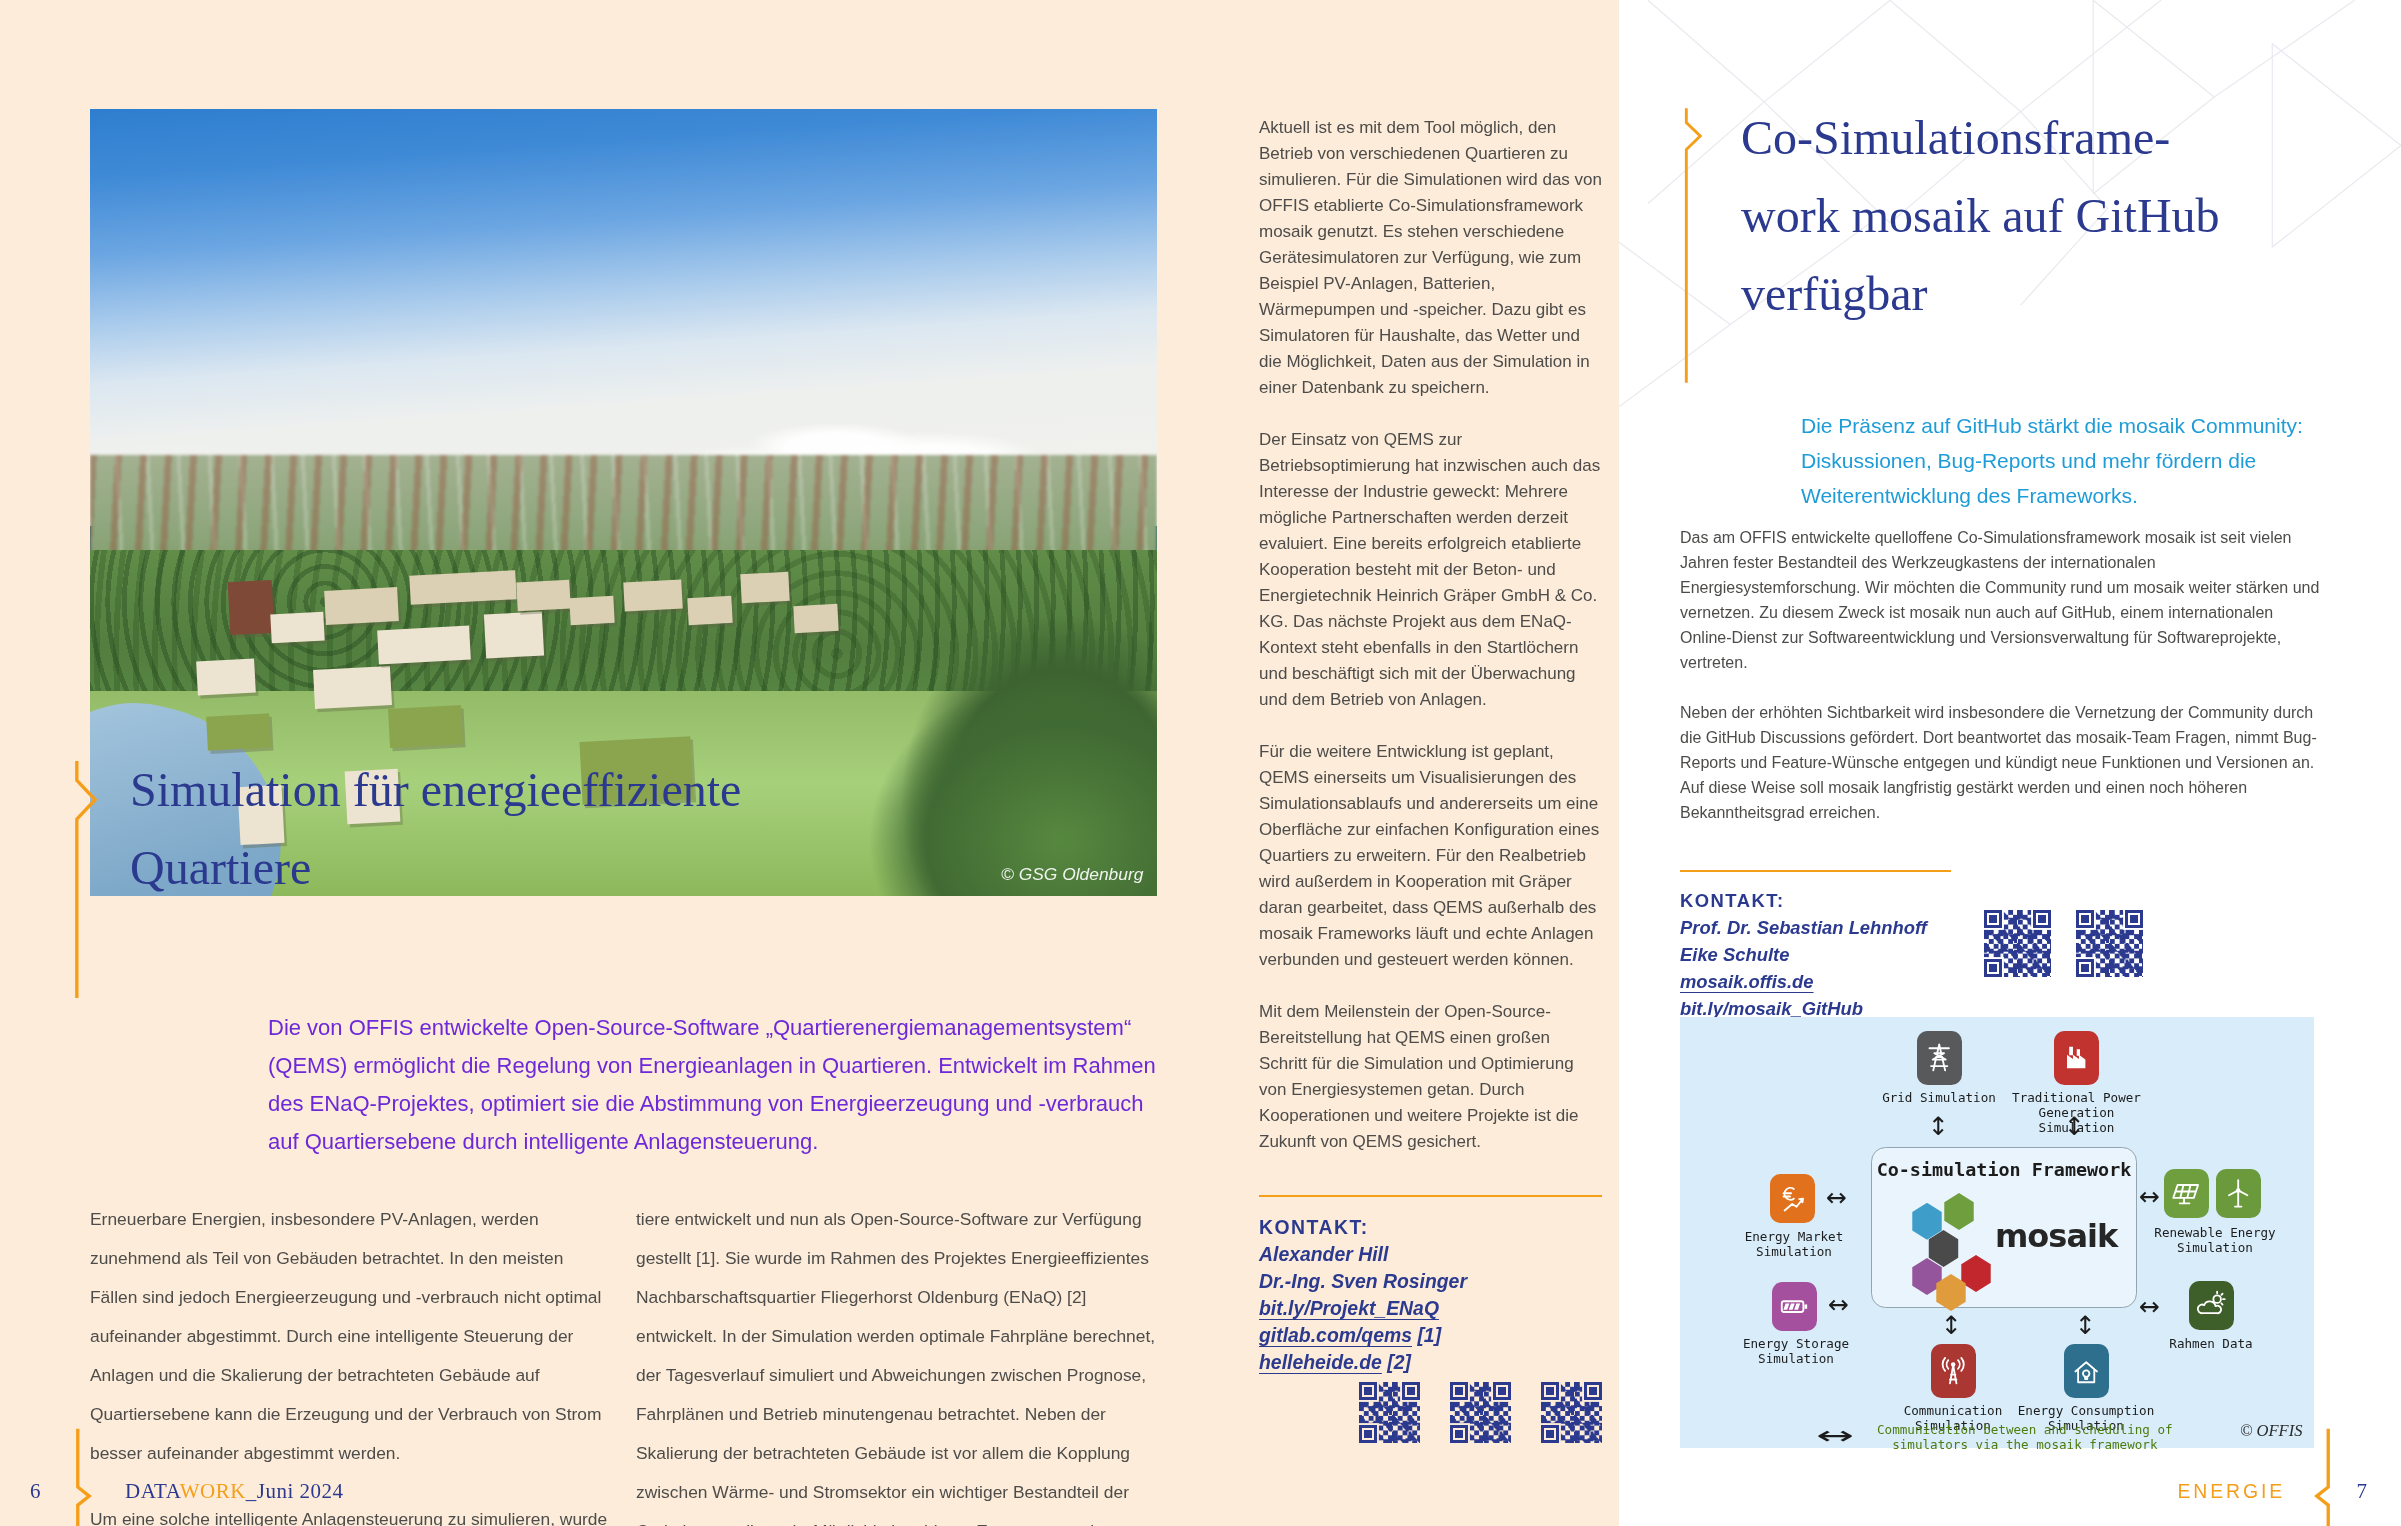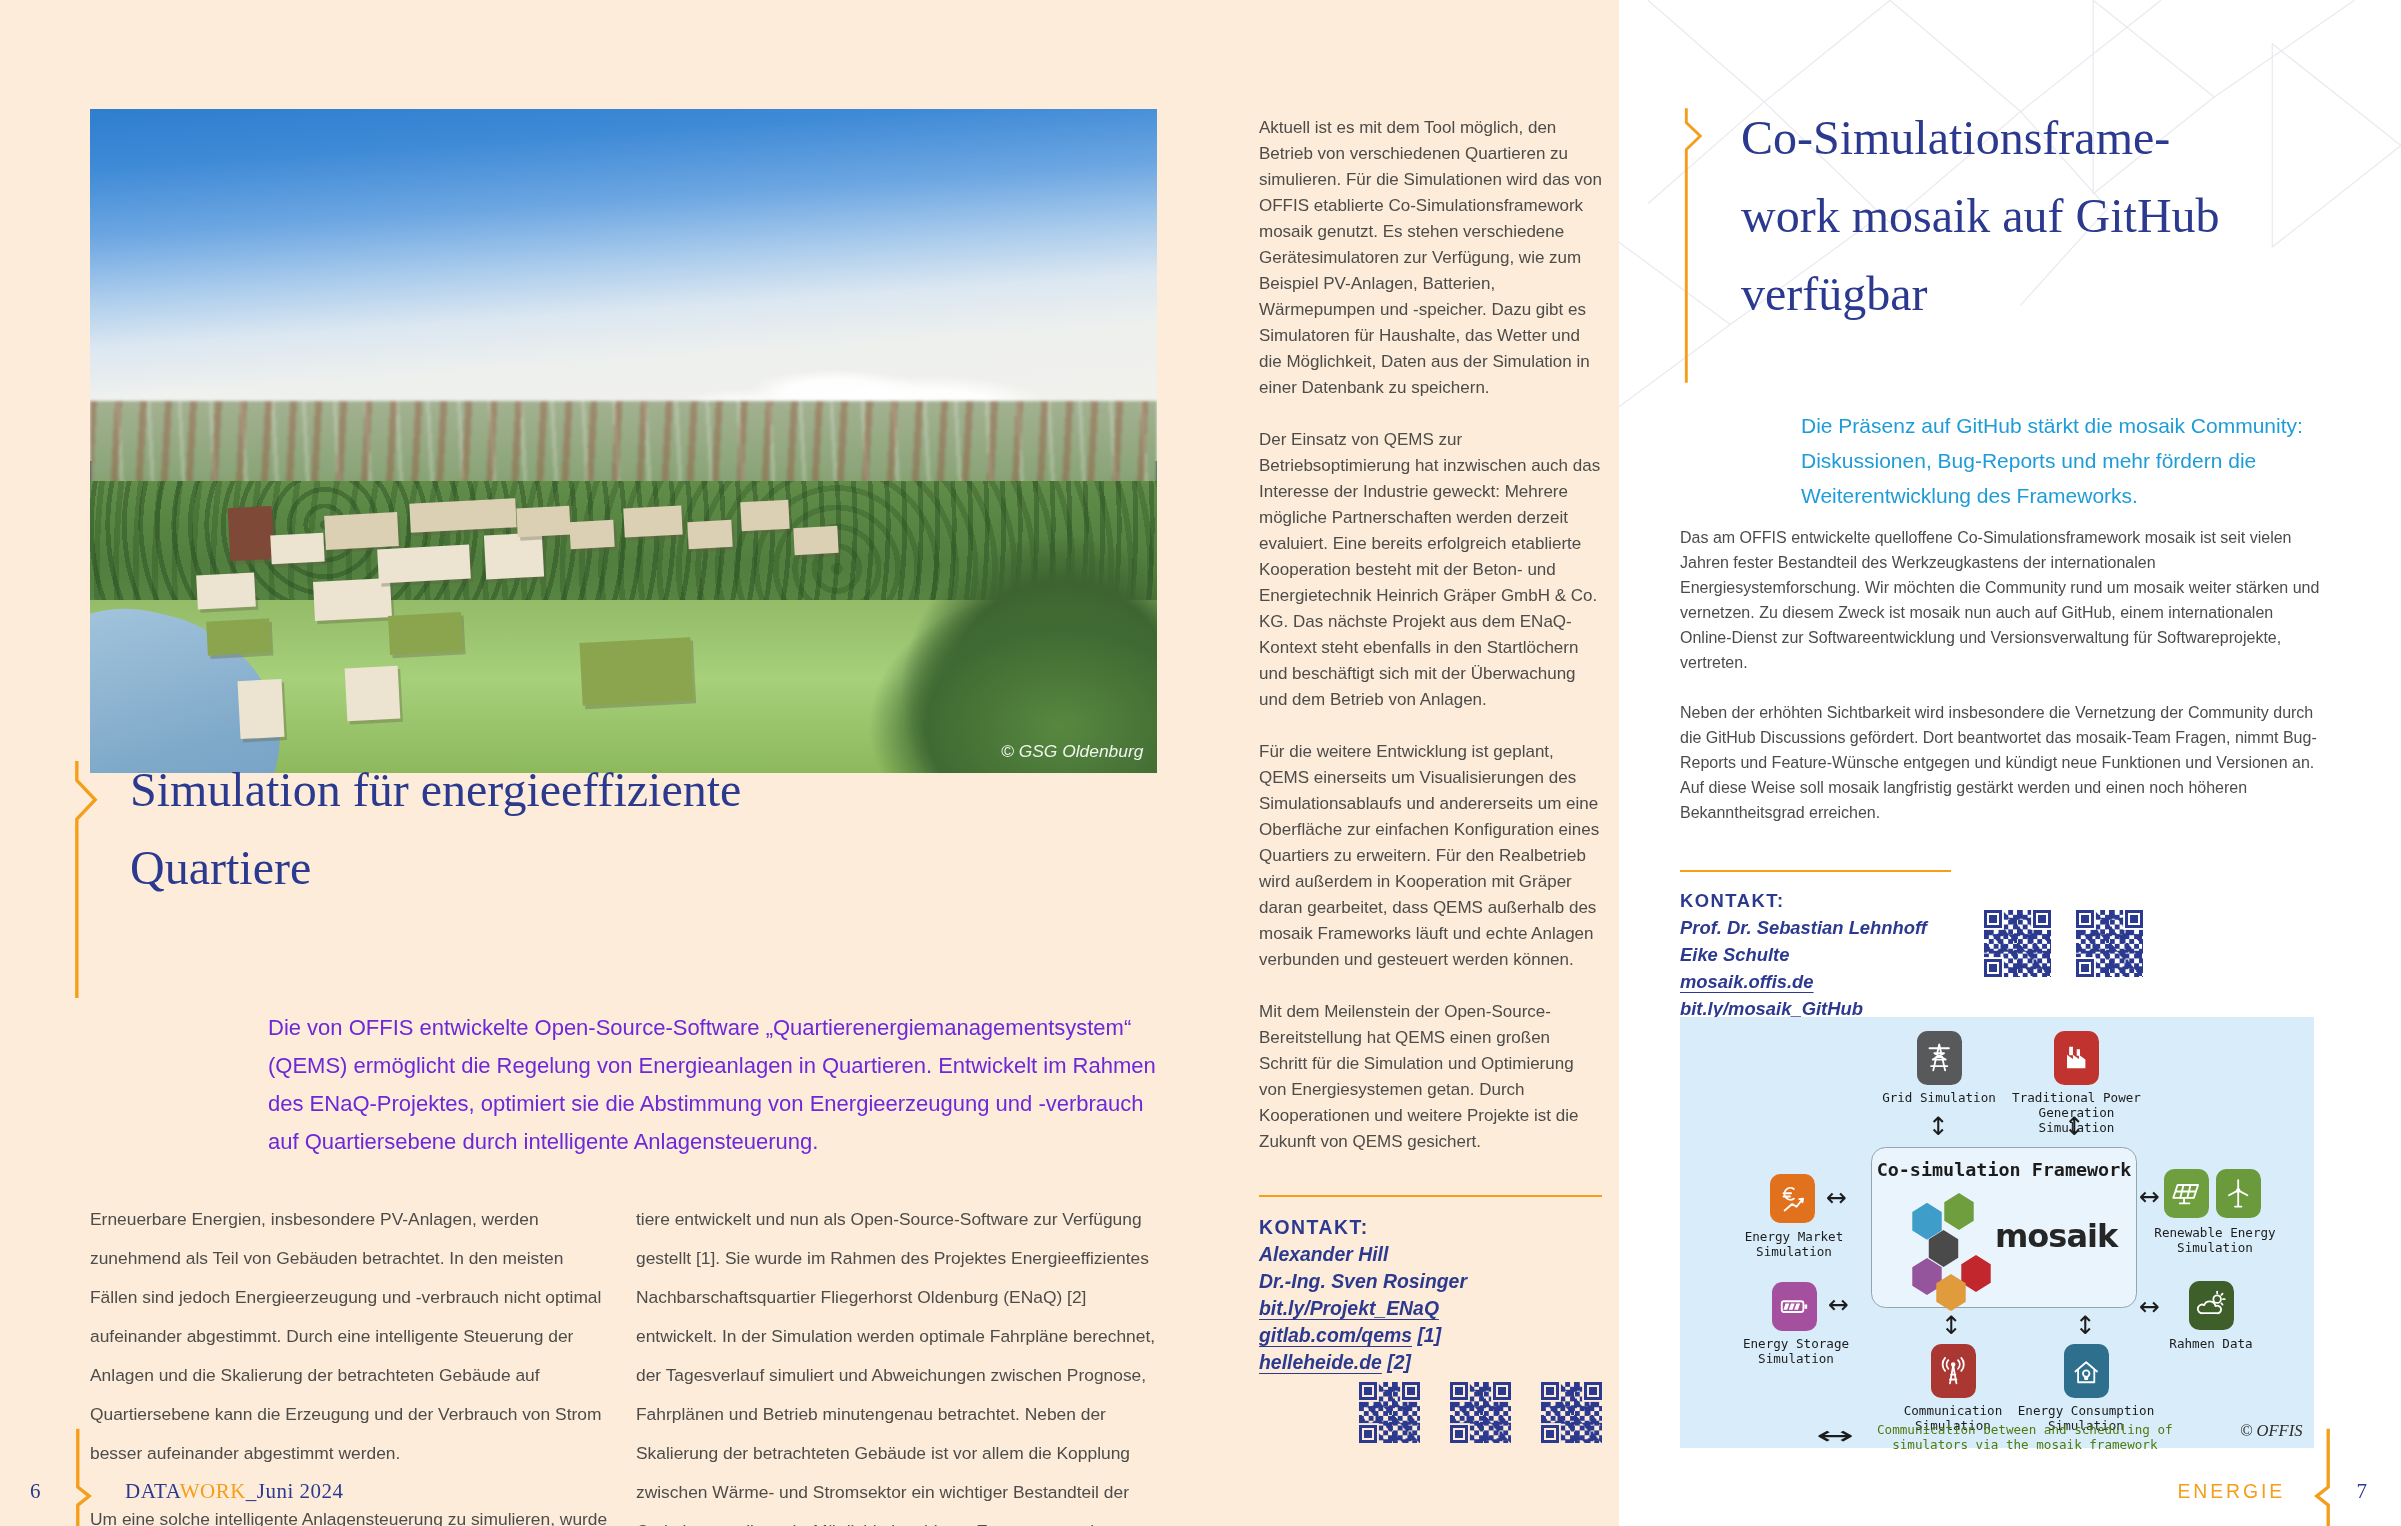--- a/index.html
+++ b/index.html
@@ -7,21 +7,21 @@
   body { font-family:"Liberation Sans", sans-serif; }
   .spread { position:relative; width:2401px; height:1527px; display:flex; overflow:hidden; }
 
   
   .page-left  { position:relative; width:1619px; height:100%; background:#fcecd9; }
   .page-right { position:relative; flex:1; height:100%; background:#ffffff; overflow:hidden; }
 
   .abs { position:absolute; }
 
   
-  .photo { left:90px; top:109px; width:1067px; height:664px; overflow:hidden; background:#0c4a6e; }
+  .photo { left:90px; top:109px; width:1067px; height:787px; overflow:hidden; background:#0c4a6e; }
   .photo .sky { position:absolute; inset:0 0 47% 0;
     background:linear-gradient(176deg,#2e7ecf 0%,#3f8ad6 14%,#6ca6e2 30%,#a9cbec 44%,#dbe7f1 56%,#eef0ee 68%,#f3f2ec 100%); }
   .photo .clouds { position:absolute; left:0; top:33%; width:100%; height:16%;
     background:
       radial-gradient(126px 34px at 70% 62%, rgba(255,255,255,.95) 0 40%, transparent 72%),
       radial-gradient(165px 44px at 79% 74%, rgba(255,255,255,.9) 0 38%, transparent 70%),
       radial-gradient(106px 34px at 61% 80%, rgba(252,253,252,.85) 0 40%, transparent 70%),
       radial-gradient(203px 53px at 8% 88%, rgba(240,242,240,.8) 0 45%, transparent 75%),
       radial-gradient(242px 44px at 40% 95%, rgba(235,238,236,.6) 0 45%, transparent 75%); }
   .photo .city { position:absolute; left:0; top:44%; width:100%; height:16%; filter:blur(1.5px);

